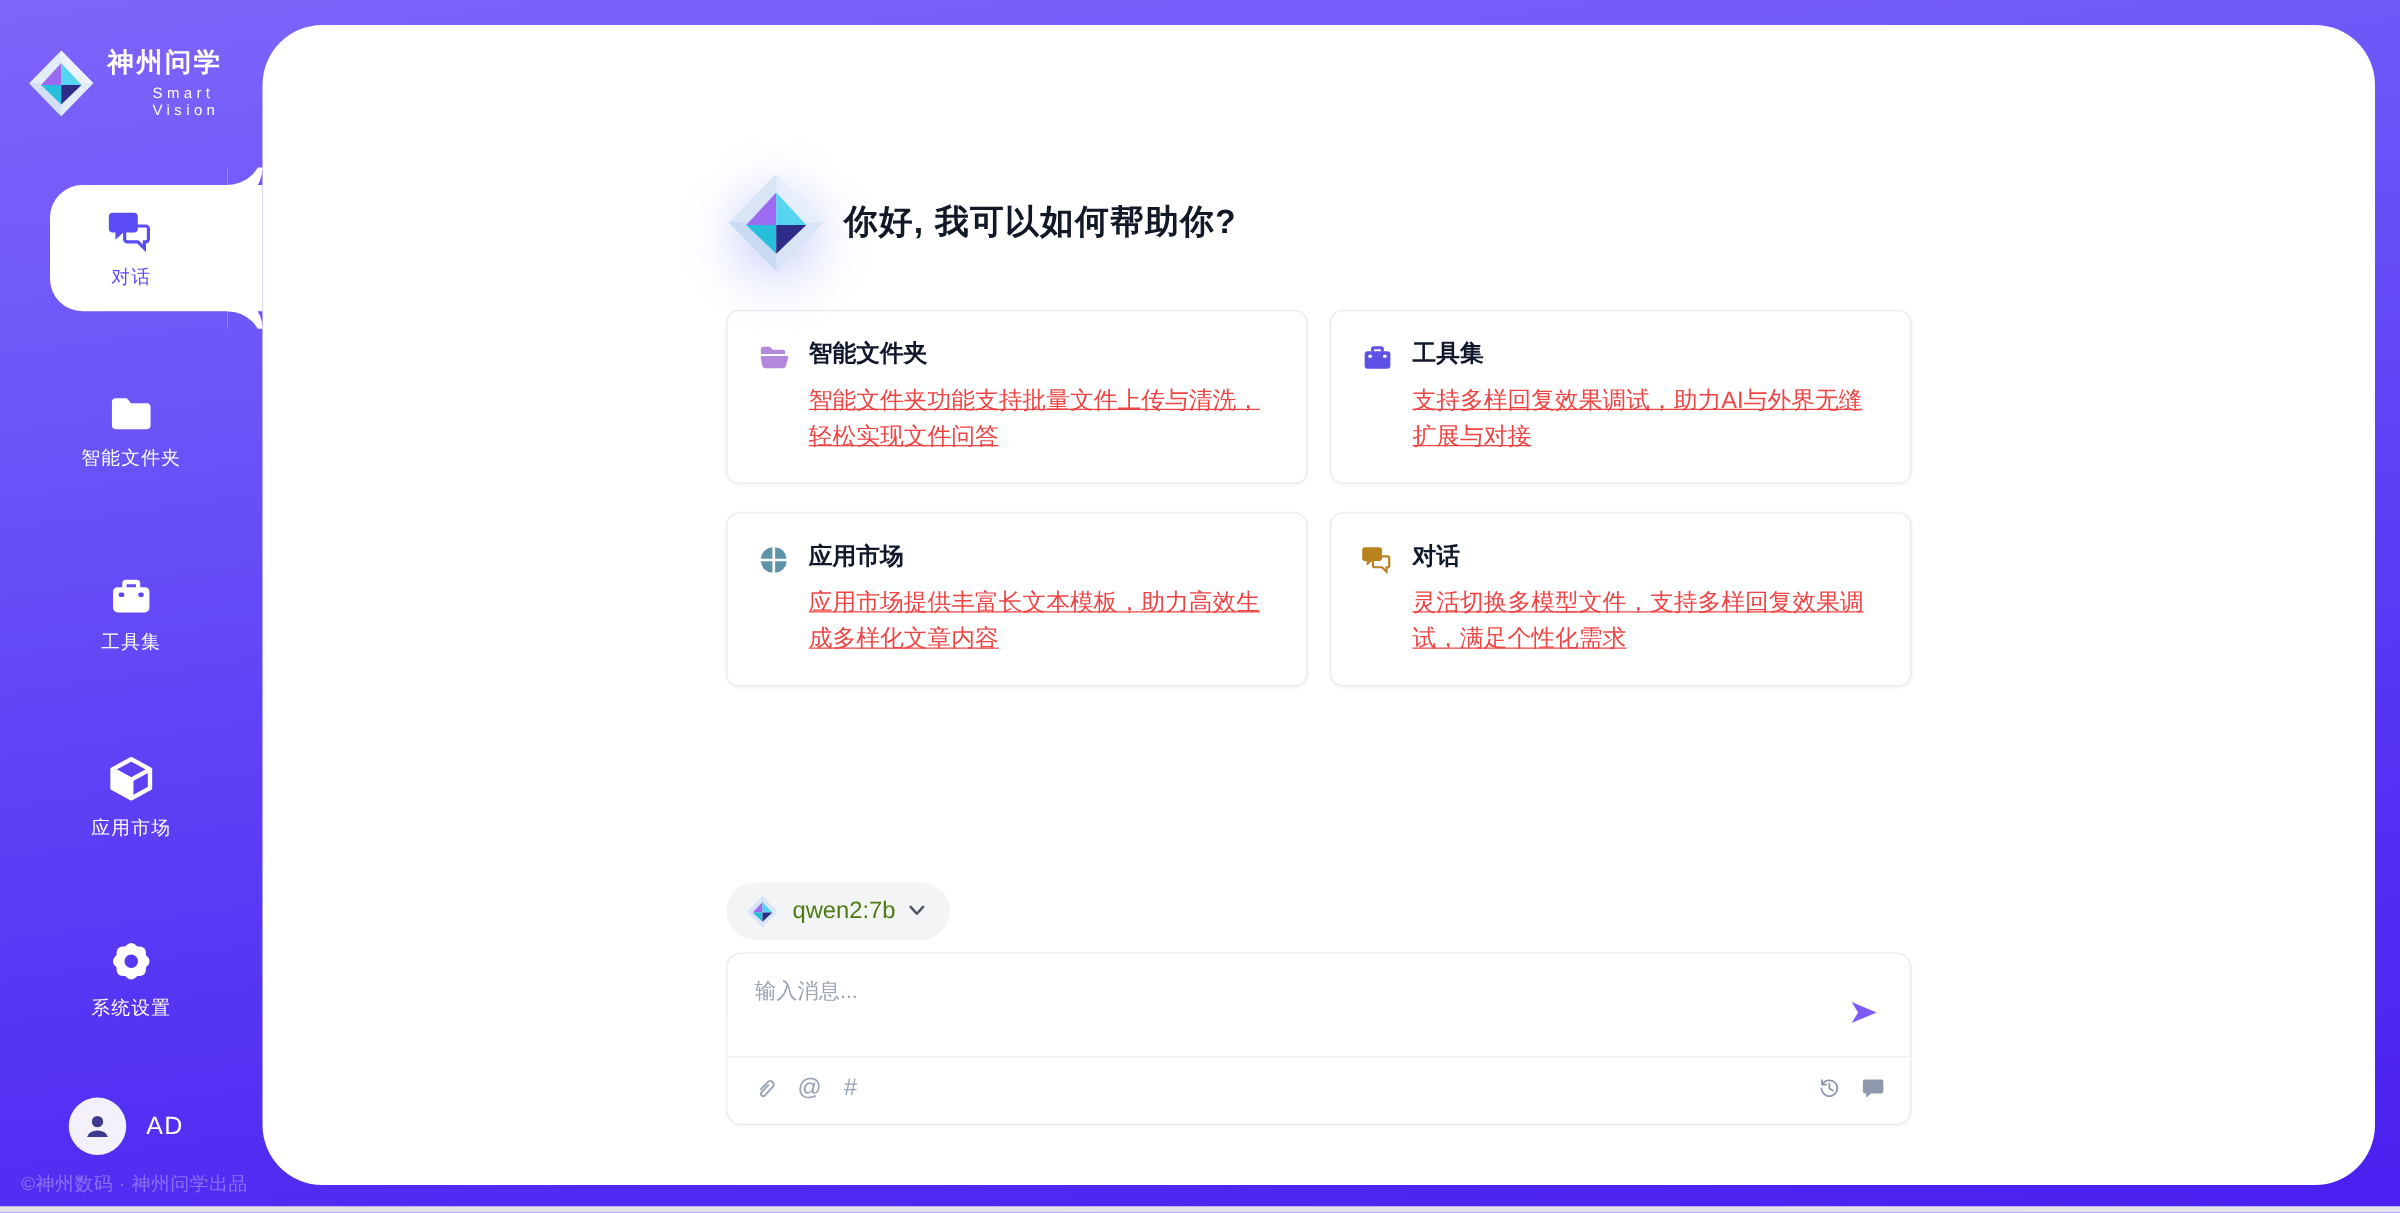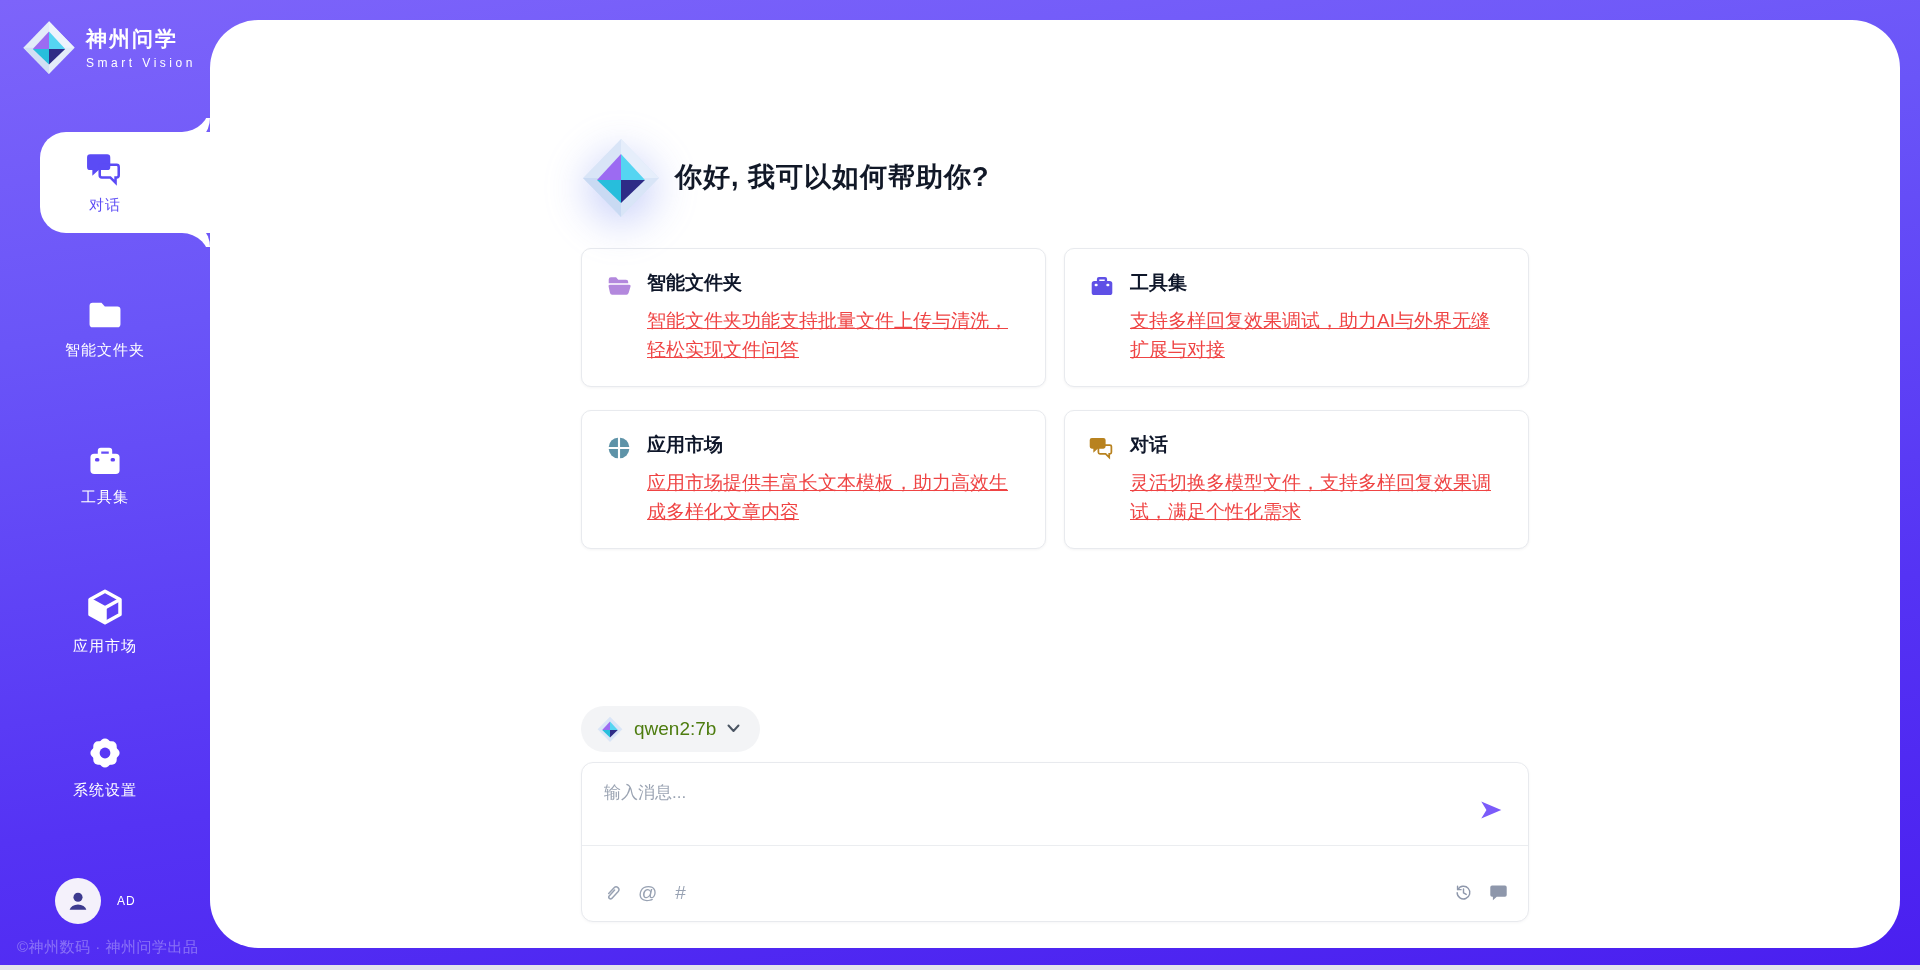--- a/index.html
+++ b/index.html
@@ -19,29 +19,29 @@
   }
 
   
   .bottom-strip {
     position: absolute; left: 0; right: 0; bottom: 0; height: 5px;
     background: #e3e3ec;
   }
 
   
   .sidebar {
-    position: absolute; left: 0; top: 0; bottom: 0; width: 210px;
+    position: absolute; left: 0; top: 16px; bottom: 0; width: 210px;
   }
   .brand {
     position: absolute; top: 20px; left: 22px;
     display: flex; align-items: center; gap: 10px;
   }
   .brand-text { color: #ffffff; }
   .brand-name { font-size: 21px; font-weight: bold; letter-spacing: 2px; }
-  .brand-sub { font-size: 12px; letter-spacing: 3.5px; margin-top: 3px; font-weight: 500; }
+  .brand-sub { font-size: 12px; letter-spacing: 3.5px; margin-top: 3px; font-weight: 500; margin-left: 36px; }
 
   .nav {
     position: absolute; top: 132px; left: 0; width: 210px;
     display: flex; flex-direction: column; gap: 45px;
   }
   .nav-item {
     position: relative; width: 210px; height: 101px;
     display: flex; flex-direction: column; align-items: center; justify-content: center;
     gap: 9px; cursor: pointer;
   }
@@ -63,21 +63,21 @@
   .curve-bottom { bottom: -28px; border-top-right-radius: 28px; box-shadow: 0 -14px 0 0 #ffffff; }
 
   .user-row {
     position: absolute; bottom: 46px; left: 55px;
     display: flex; align-items: center; gap: 16px;
   }
   .avatar {
     width: 46px; height: 46px; border-radius: 50%;
     background: #f4f1fb; display: flex; align-items: center; justify-content: center;
   }
-  .user-name { color: #ffffff; font-size: 12px; letter-spacing: 1px; }
+  .user-name { color: #ffffff; font-size: 20px; letter-spacing: 1px; }
   .copyright {
     position: absolute; bottom: 13px; left: 17px;
     color: rgba(255,255,255,0.32); font-size: 15px; letter-spacing: 0.5px;
     white-space: nowrap;
   }
 
   
   .content { width: 948px; margin: 0 auto; padding-top: 117px; }
 
   .greeting { display: flex; align-items: center; gap: 14px; }
@@ -104,21 +104,21 @@
 
   .model-row { margin-top: 157px; }
   .model-pill {
     display: inline-flex; align-items: center; gap: 11px;
     background: #f3f4f6; border-radius: 999px;
     padding: 10px 20px 10px 16px; cursor: pointer;
   }
   .model-name { font-size: 19px; color: #4d7c0f; }
 
   .composer {
-    margin-top: 10px; position: relative; height: 160px;
+    margin-top: 10px; position: relative; height: 138px;
     background: #ffffff; border: 1px solid #e8eaee; border-radius: 12px;
     box-shadow: 0 1px 3px rgba(16,24,40,0.04);
   }
   .composer textarea {
     position: absolute; top: 0; left: 0;
     width: calc(100% - 80px); height: 60px;
     padding: 18px 0 0 22px;
     border: none; outline: none; resize: none; background: transparent;
     font-family: "Liberation Sans", "DejaVu Sans", sans-serif;
     font-size: 17px; color: #374151;

